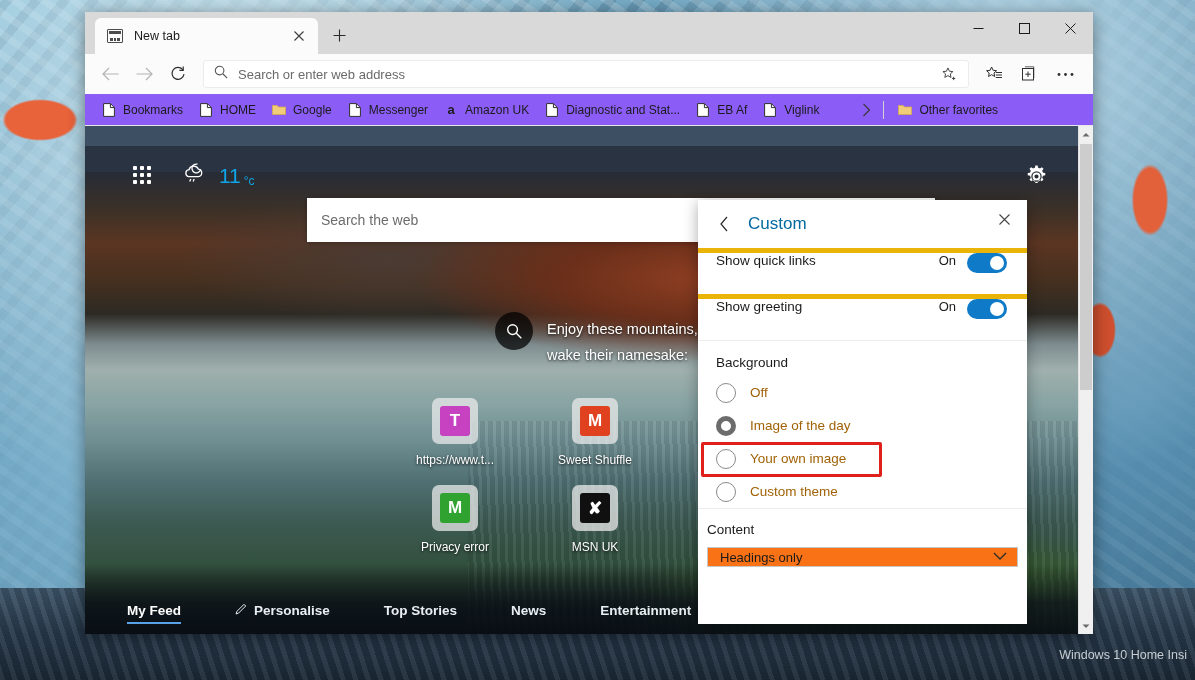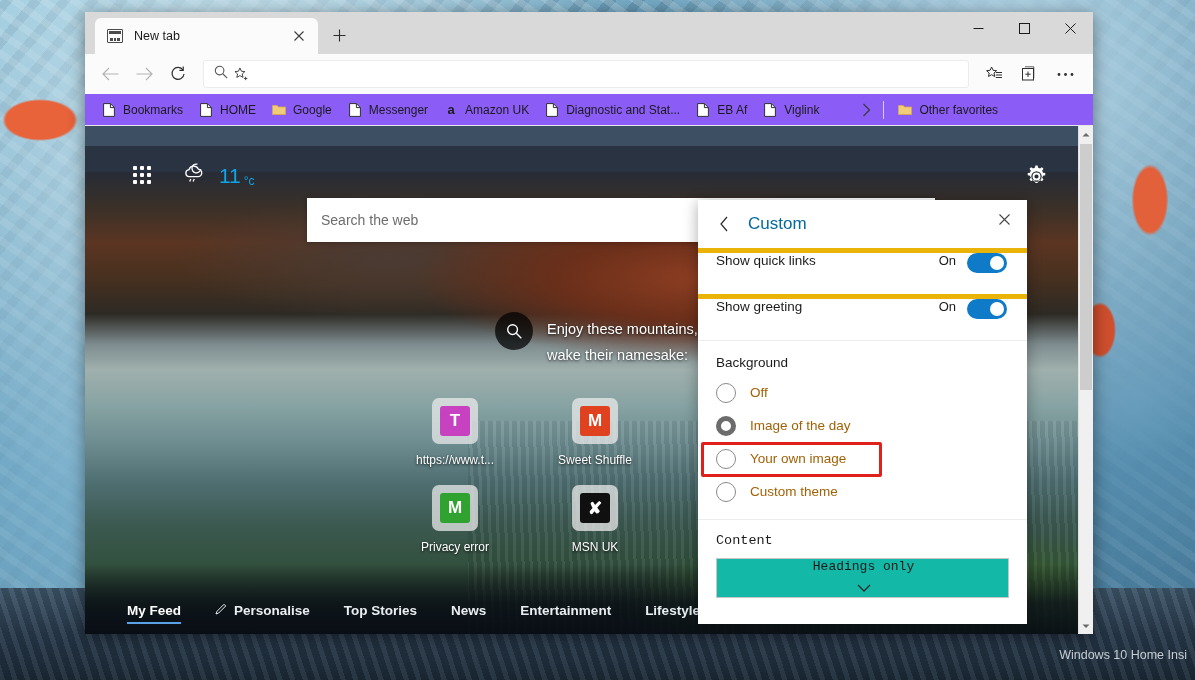--- a/index.html
+++ b/index.html
@@ -137,21 +137,21 @@
   .tile { display: flex; flex-direction: column; align-items: center; }
   .tile-icon { width: 46px; height: 46px; border-radius: 7px; background: rgba(235,235,235,.74);
     display: flex; align-items: center; justify-content: center; }
   .tile-glyph { width: 30px; height: 30px; border-radius: 3px; display:flex; align-items:center;
     justify-content:center; color:#fff; font-size: 17px; font-weight: 700; }
   .tile-label { margin-top: 9px; font-size: 12px; color: #fff; text-shadow: 0 1px 3px rgba(0,0,0,.9);
     white-space: nowrap; }
 
   
   .feednav { position: absolute; left: 0; right: 0; bottom: 10px; display: flex; align-items: flex-end;
-    padding-left: 42px; z-index: 4; gap: 34px; }
+    padding-left: 42px; z-index: 4; gap: 54px; }
   .fn-item { color: #e9eef3; font-size: 13.5px; font-weight: 700; position: relative; padding-bottom: 6px;
     white-space: nowrap; display: flex; align-items: center; }
   .fn-item.active { color: #fff; }
   .fn-item.active::after { content:""; position:absolute; left:0; right:0; bottom:0; height:2.5px; background:#5aa2e8; }
   .fn-pencil { margin-right: 7px; font-size: 12px; font-weight: 400; }
 
   
   .vscroll { position: absolute; right: 0; top: 0; bottom: 0; width: 15px; background: #f0f0f0;
     border-left: 1px solid #e1e1e1; z-index: 8; }
   .vs-arrow { height: 16px; display:flex; align-items:center; justify-content:center; color:#6a6a6a; font-size:8px;}
@@ -175,24 +175,24 @@
   .toggle { width: 40px; height: 20px; border-radius: 10px; background: #0f7ac8; position: relative; }
   .toggle .knob { position: absolute; top: 3px; right: 3px; width: 14px; height: 14px; border-radius: 50%;
     background: #fff; }
   .section-head { font-size: 13.5px; color: #1b1b1b; padding: 14px 18px 6px; border-top: 1px solid #ededed; }
   .radio-row { display: flex; align-items: center; height: 33px; padding-left: 18px; position: relative; }
   .radio { width: 20px; height: 20px; border-radius: 50%; border: 1.6px solid #8a8a8a; flex: 0 0 auto;
     display: flex; align-items: center; justify-content: center; }
   .radio.checked { border: 5px solid #6c6c6c; }
   .radio-label { margin-left: 14px; font-size: 13.5px; color: #a16207; }
   .hl-box { position: absolute; border: 3px solid #e0201b; border-radius: 2px; pointer-events: none; }
-  .content-sec { border-top: 1px solid #ededed; margin-top: 11px; padding: 13px 18px 0; font-family: Liberation Mono, monospace; }
+  .content-sec { border-top: 1px solid #ededed; margin-top: 0; padding: 13px 9px 0; }
   .content-label { font-size: 13.5px; color: #1b1b1b; }
-  .combo { margin-top: 10px; height: 40px; border: 1px solid #c6c6c6; background: #14b8a6;
-    display: flex; align-items: center; padding: 0 10px 0 12px; flex-direction: column; }
+  .combo { margin-top: 10px; height: 20px; border: 1px solid #c6c6c6; background: #f97316;
+    display: flex; align-items: center; padding: 0 10px 0 12px; }
   .combo-val { flex: 1; font-size: 13px; color: #1b1b1b; }
   .combo-chev { color: #2b2b2b; font-size: 12px; }
 
   
   .ntp-gear { position: absolute; right: 44px; top: 38px; color: #fff; z-index: 6; }
 
   
   .bing { position: absolute; right: 108px; bottom: 8px; display: flex; align-items: center; z-index: 3; }
   .bing-txt { color: #e9eef2; font-size: 30px; margin-left: 8px; letter-spacing: .5px; opacity: .92;
     font-family: "Liberation Sans", sans-serif; }
@@ -263,20 +263,21 @@
             <path d="M13.2,0.6 V4.4 H9.4" stroke="#2f2f2f" stroke-width="1.2" fill="none"></path>
           </svg>
       </div>
       <div class="omnibox">
         <span>
           <svg width="14" height="14" viewBox="0 0 14 14">
               <circle cx="5.6" cy="5.6" r="4.3" stroke="#555" stroke-width="1.1" fill="none"></circle>
               <path d="M9,9 L13.2,13.2" stroke="#555" stroke-width="1.1" fill="none"></path>
             </svg>
         </span>
+        <span class="ob-text">Search or enter web address</span>
         <span class="ob-star">
           <svg width="15" height="15" viewBox="0 0 16 16">
               <path d="M6.3,1 L7.9,4.5 L11.6,4.9 L8.8,7.4 L9.6,11.1 L6.3,9.2 L3,11.1 L3.8,7.4 L1,4.9 L4.7,4.5 Z" stroke="#3a3a3a" stroke-width="1" fill="none"></path>
               <path d="M12.4,10.4 V14 M10.6,12.2 H14.2" stroke="#3a3a3a" stroke-width="1" fill="none"></path>
             </svg>
         </span>
       </div>
       <div class="tb-btn">
         <svg width="17" height="16" viewBox="0 0 17 16">
             <path d="M5.6,1 L7.1,4.3 L10.6,4.7 L8,7 L8.7,10.5 L5.6,8.7 L2.5,10.5 L3.2,7 L0.6,4.7 L4.1,4.3 Z" stroke="#2f2f2f" stroke-width="1" fill="none"></path>

